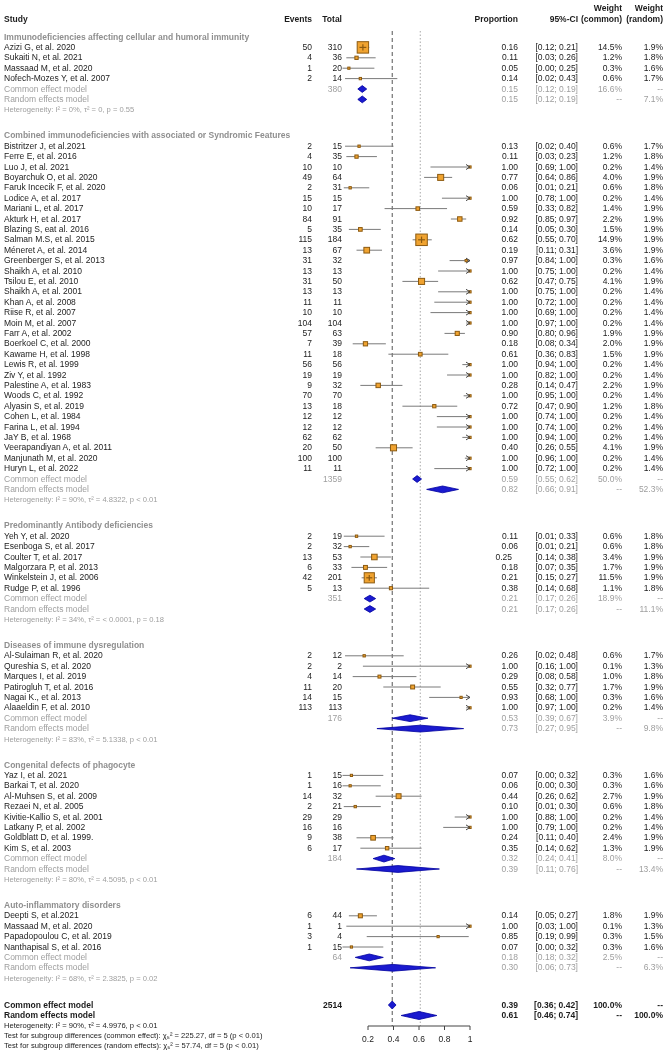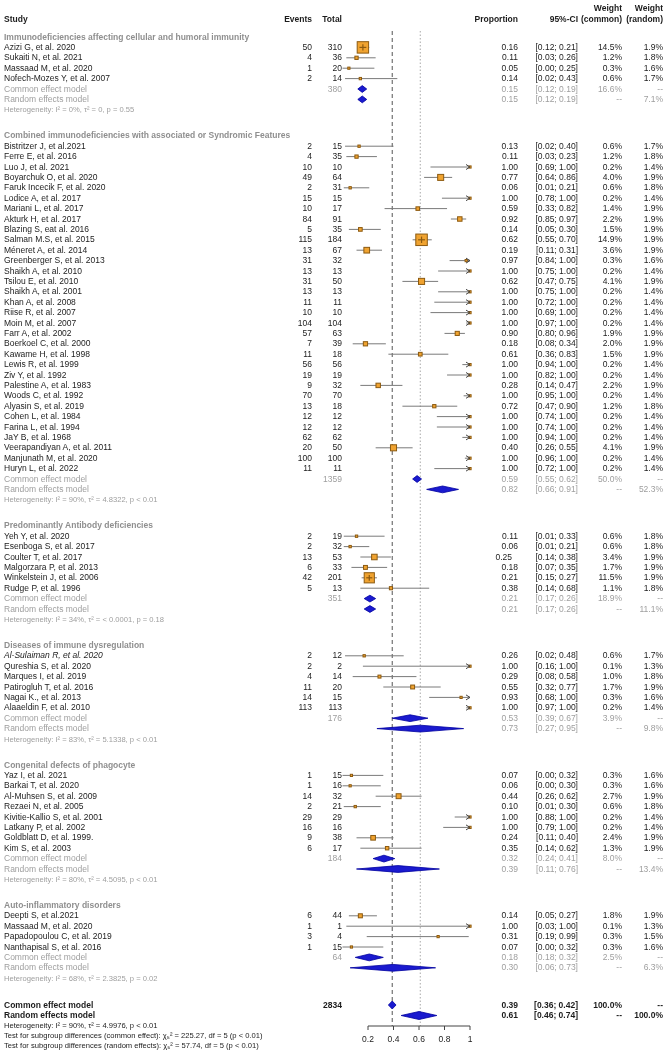--- a/index.html
+++ b/index.html
@@ -527,21 +527,21 @@
       <div class="t gray" style="top: 594.1px; right: 90px; text-align: right;">[0.17; 0.26]</div>
       <div class="t gray" style="top: 594.1px; right: 46px; text-align: right;">18.9%</div>
       <div class="t gray" style="top: 594.1px; right: 5px; text-align: right;">--</div>
       <div class="t gray" style="top: 604.5px; left: 4px;">Random effects model</div>
       <div class="t gray" style="top: 604.5px; right: 150px; text-align: right;">0.21</div>
       <div class="t gray" style="top: 604.5px; right: 90px; text-align: right;">[0.17; 0.26]</div>
       <div class="t gray" style="top: 604.5px; right: 46px; text-align: right;">--</div>
       <div class="t gray" style="top: 604.5px; right: 5px; text-align: right;">11.1%</div>
       <div class="t gray small" style="top: 614.9px; left: 4px;">Heterogeneity: I² = 34%, τ² = &lt; 0.0001, p = 0.18</div>
       <div class="t sec" style="top: 640.9px; left: 4px;">Diseases of immune dysregulation</div>
-      <div class="t " style="top: 651.3px; left: 4px; font-style: italic;">Al-Sulaiman R, et al. 2020</div>
+      <div class="t " style="top: 651.3px; left: 4px;">Al-Sulaiman R, et al. 2020</div>
       <div class="t " style="top: 651.3px; right: 356px; text-align: right;">2</div>
       <div class="t " style="top: 651.3px; right: 326px; text-align: right;">12</div>
       <div class="t " style="top: 651.3px; right: 150px; text-align: right;">0.26</div>
       <div class="t " style="top: 651.3px; right: 90px; text-align: right;">[0.02; 0.48]</div>
       <div class="t " style="top: 651.3px; right: 46px; text-align: right;">0.6%</div>
       <div class="t " style="top: 651.3px; right: 5px; text-align: right;">1.7%</div>
       <div class="t " style="top: 661.7px; left: 4px;">Qureshia S, et al. 2020</div>
       <div class="t " style="top: 661.7px; right: 356px; text-align: right;">2</div>
       <div class="t " style="top: 661.7px; right: 326px; text-align: right;">2</div>
       <div class="t " style="top: 661.7px; right: 150px; text-align: right;">1.00</div>
@@ -668,21 +668,21 @@
       <div class="t " style="top: 921.7px; left: 4px;">Massaad M, et al. 2020</div>
       <div class="t " style="top: 921.7px; right: 356px; text-align: right;">1</div>
       <div class="t " style="top: 921.7px; right: 326px; text-align: right;">1</div>
       <div class="t " style="top: 921.7px; right: 150px; text-align: right;">1.00</div>
       <div class="t " style="top: 921.7px; right: 90px; text-align: right;">[0.03; 1.00]</div>
       <div class="t " style="top: 921.7px; right: 46px; text-align: right;">0.1%</div>
       <div class="t " style="top: 921.7px; right: 5px; text-align: right;">1.3%</div>
       <div class="t " style="top: 932.1px; left: 4px;">Papadopoulou C, et al. 2019</div>
       <div class="t " style="top: 932.1px; right: 356px; text-align: right;">3</div>
       <div class="t " style="top: 932.1px; right: 326px; text-align: right;">4</div>
-      <div class="t " style="top: 932.1px; right: 150px; text-align: right;">0.31</div>
+      <div class="t " style="top: 932.1px; right: 150px; text-align: right;">0.85</div>
       <div class="t " style="top: 932.1px; right: 90px; text-align: right;">[0.19; 0.99]</div>
       <div class="t " style="top: 932.1px; right: 46px; text-align: right;">0.3%</div>
       <div class="t " style="top: 932.1px; right: 5px; text-align: right;">1.5%</div>
       <div class="t " style="top: 942.5px; left: 4px;">Nanthapisal S, et al. 2016</div>
       <div class="t " style="top: 942.5px; right: 356px; text-align: right;">1</div>
       <div class="t " style="top: 942.5px; right: 326px; text-align: right;">15</div>
       <div class="t " style="top: 942.5px; right: 150px; text-align: right;">0.07</div>
       <div class="t " style="top: 942.5px; right: 90px; text-align: right;">[0.00; 0.32]</div>
       <div class="t " style="top: 942.5px; right: 46px; text-align: right;">0.3%</div>
       <div class="t " style="top: 942.5px; right: 5px; text-align: right;">1.6%</div>
@@ -692,21 +692,21 @@
       <div class="t gray" style="top: 952.9px; right: 90px; text-align: right;">[0.18; 0.32]</div>
       <div class="t gray" style="top: 952.9px; right: 46px; text-align: right;">2.5%</div>
       <div class="t gray" style="top: 952.9px; right: 5px; text-align: right;">--</div>
       <div class="t gray" style="top: 963.3px; left: 4px;">Random effects model</div>
       <div class="t gray" style="top: 963.3px; right: 150px; text-align: right;">0.30</div>
       <div class="t gray" style="top: 963.3px; right: 90px; text-align: right;">[0.06; 0.73]</div>
       <div class="t gray" style="top: 963.3px; right: 46px; text-align: right;">--</div>
       <div class="t gray" style="top: 963.3px; right: 5px; text-align: right;">6.3%</div>
       <div class="t gray small" style="top: 973.7px; left: 4px;">Heterogeneity: I² = 68%, τ² = 2.3825, p = 0.02</div>
       <div class="t bold" style="top: 1000.5px; left: 4px;">Common effect model</div>
-      <div class="t bold" style="top: 1000.5px; right: 326px; text-align: right;">2834</div>
+      <div class="t bold" style="top: 1000.5px; right: 326px; text-align: right;">2514</div>
       <div class="t bold" style="top: 1000.5px; right: 150px; text-align: right;">0.39</div>
       <div class="t bold" style="top: 1000.5px; right: 90px; text-align: right;">[0.36; 0.42]</div>
       <div class="t bold" style="top: 1000.5px; right: 46px; text-align: right;">100.0%</div>
       <div class="t bold" style="top: 1000.5px; right: 5px; text-align: right;">--</div>
       <div class="t bold" style="top: 1011px; left: 4px;">Random effects model</div>
       <div class="t bold" style="top: 1011px; right: 150px; text-align: right;">0.61</div>
       <div class="t bold" style="top: 1011px; right: 90px; text-align: right;">[0.46; 0.74]</div>
       <div class="t bold" style="top: 1011px; right: 46px; text-align: right;">--</div>
       <div class="t bold" style="top: 1011px; right: 5px; text-align: right;">100.0%</div>
       <div class="t small" style="top: 1021px; left: 4px;">Heterogeneity: I² = 90%, τ² = 4.9976, p &lt; 0.01</div>

